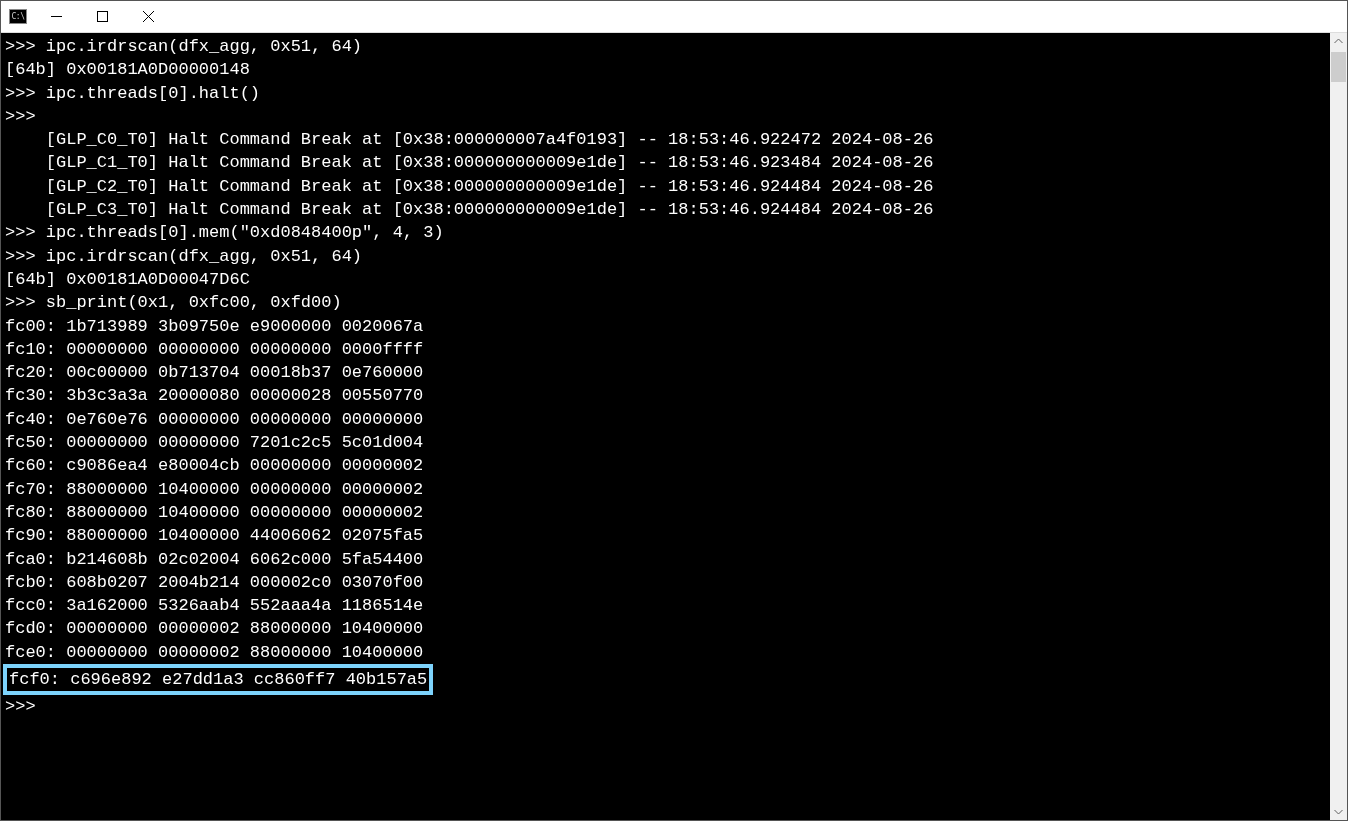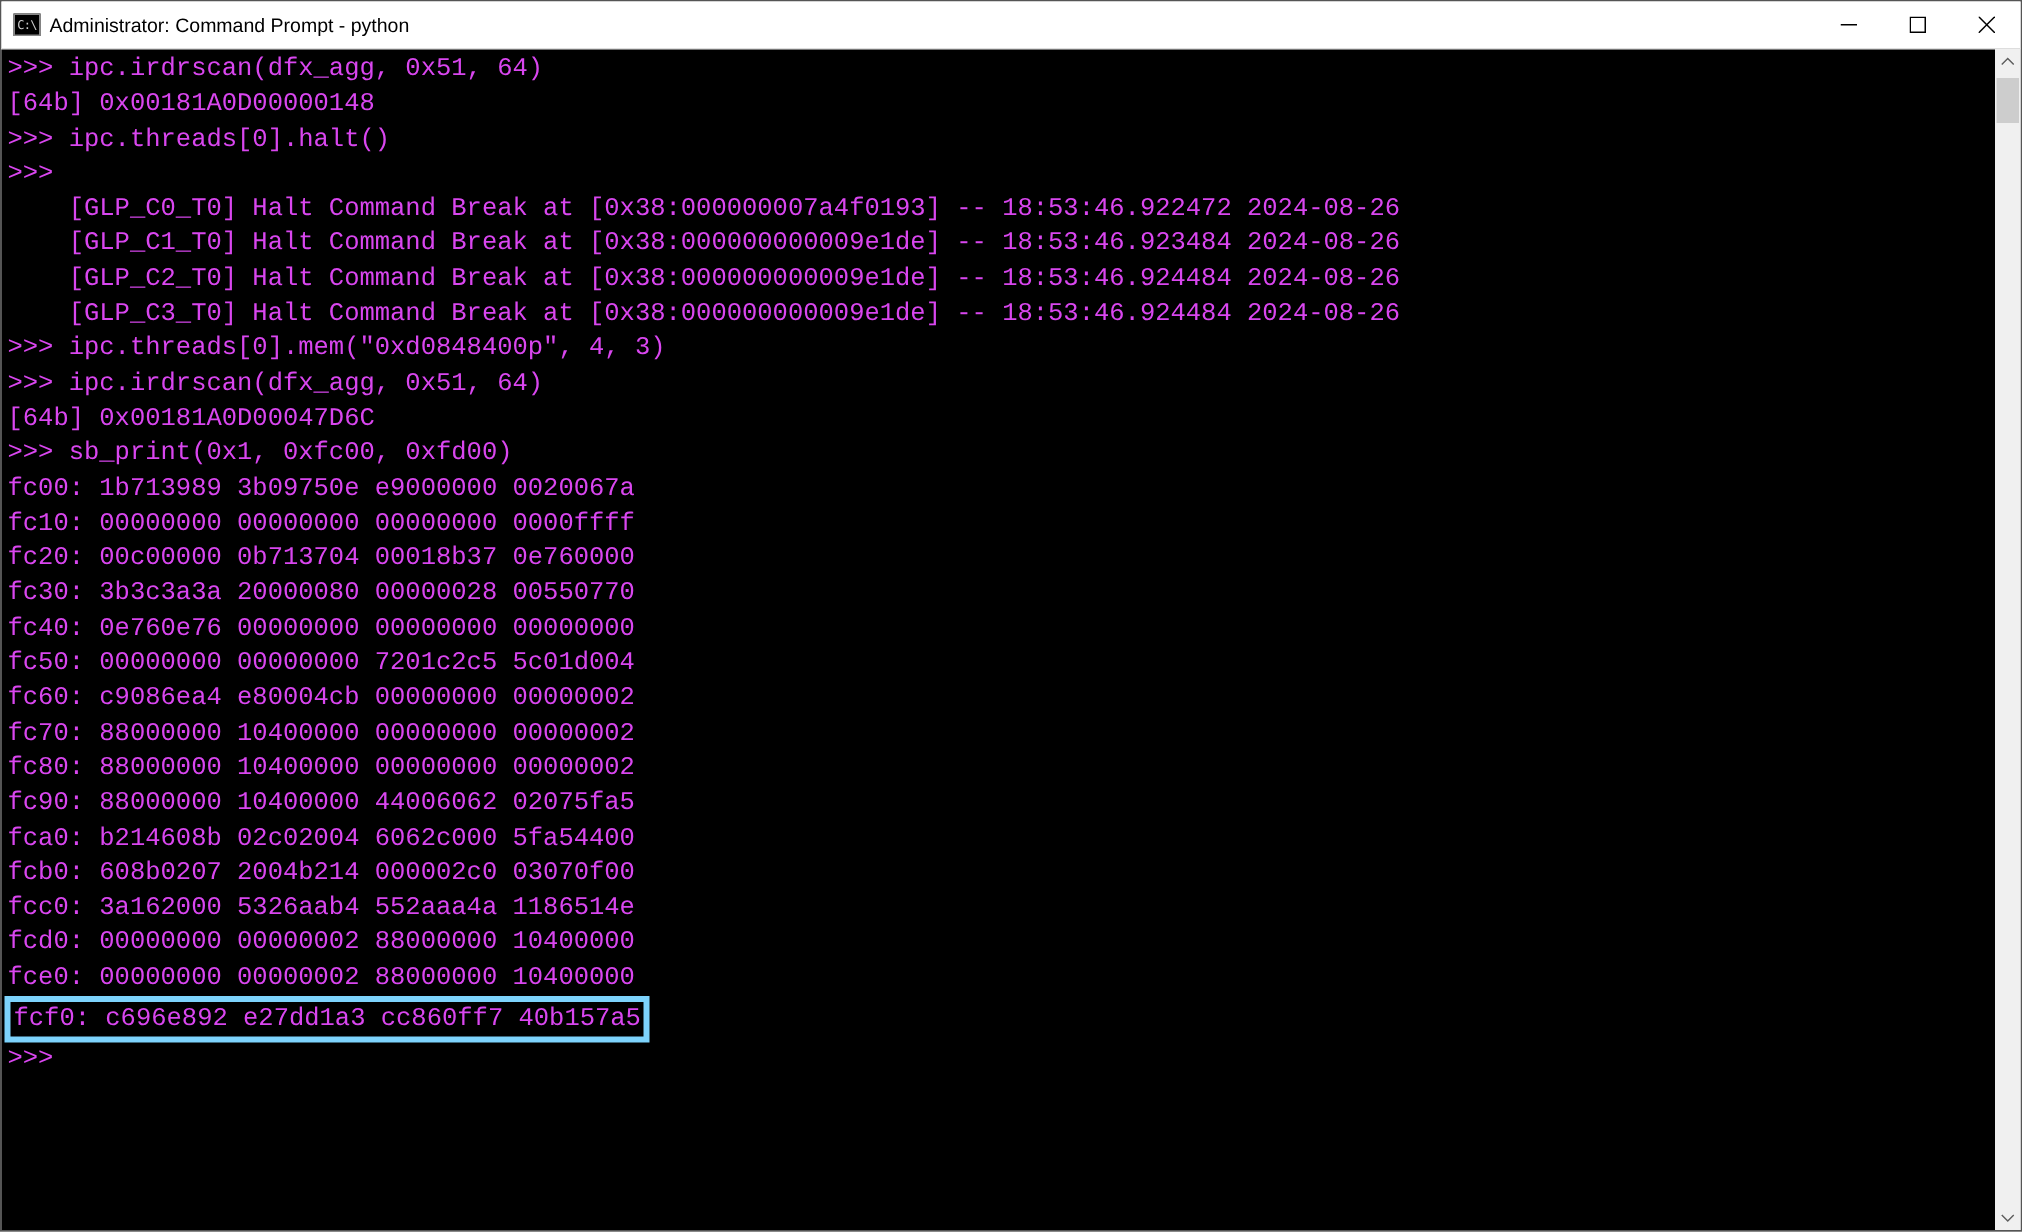--- a/index.html
+++ b/index.html
@@ -48,21 +48,21 @@
   }
   .titlebar .win-btn svg { width: 11px; height: 11px; }
   .client {
     flex: 1 1 auto;
     display: flex;
     min-height: 0;
   }
   .terminal {
     flex: 1 1 auto;
     background: #000;
-    color: #d946ef;
+    color: #ffffff;
     font-family: Consolas, "Courier New", monospace;
     font-size: 17px;
     line-height: 23.3px;
     white-space: pre;
     overflow: hidden;
     padding-top: 2px;
   }
   .terminal .line { padding: 0 4px; }
   .terminal .hl {
     display: inline-block;
@@ -89,21 +89,20 @@
     background: #cdcdcd;
   }
 </style>
 </head>
 <body>
 
 <div class="window">
 
   <div class="titlebar">
     <div class="app-icon">C:\</div>
-    <div class="title-text">Administrator: Command Prompt - python</div>
     <div class="win-btn">
       <svg viewBox="0 0 11 11">
           <line x1="0" y1="5.5" x2="11" y2="5.5" stroke="currentColor" stroke-width="1"></line>
         </svg>
     </div>
     <div class="win-btn">
       <svg viewBox="0 0 11 11">
           <rect x="0.5" y="0.5" width="10" height="10" fill="none" stroke="currentColor" stroke-width="1"></rect>
         </svg>
     </div>

